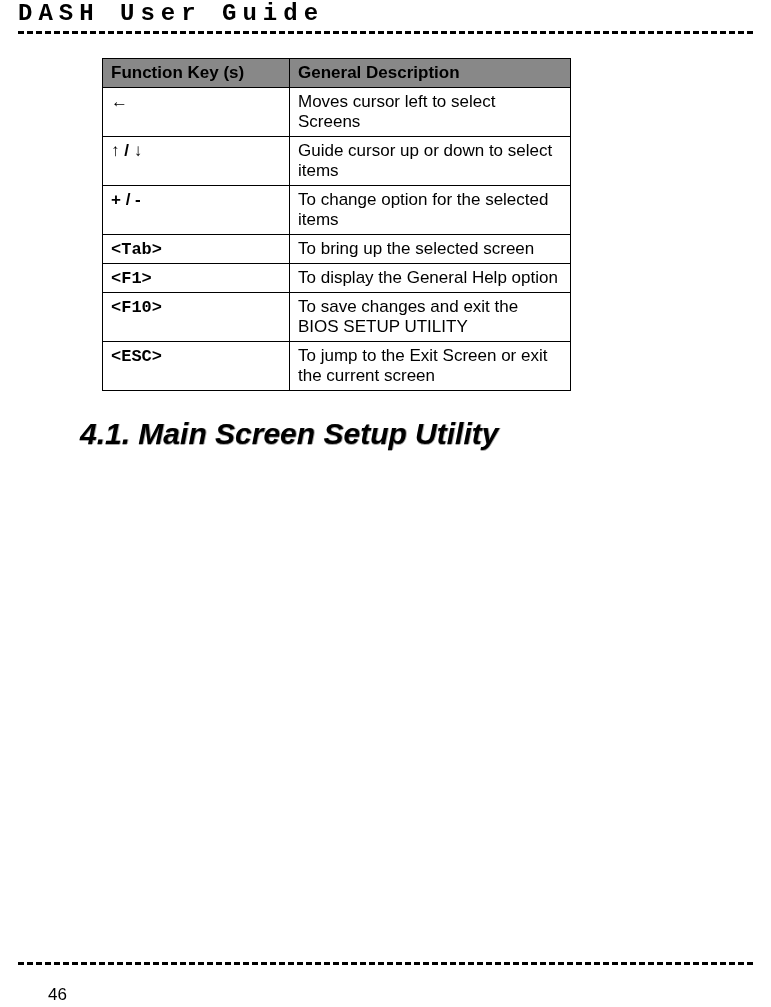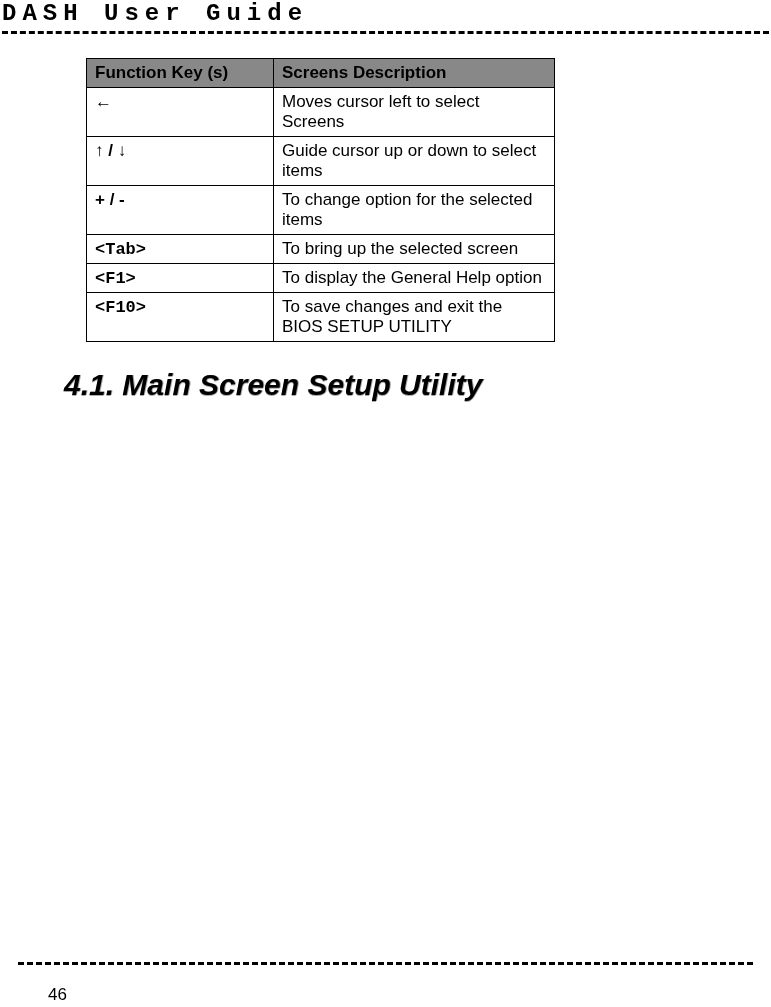--- a/index.html
+++ b/index.html
@@ -7,21 +7,21 @@
     padding: 0;
     background: #fff;
     color: #000;
     font-family: Arial, Helvetica, sans-serif;
   }
   .page {
     width: 771px;
     height: 1007px;
     box-sizing: border-box;
     position: relative;
-    padding: 0 2px;
+    padding: 0 18px;
   }
   .doc-title {
     font-family: "Courier New", Courier, monospace;
     font-weight: 700;
     letter-spacing: 6px;
     font-size: 24px;
     padding: 0 0 2px 0;
   }
   .dash-top {
     border: none;
@@ -93,21 +93,21 @@
   <div class="doc-title">DASH User Guide</div>
   <hr class="dash-top">
 
   <div class="content">
 
 
     <table class="fk">
       <thead>
         <tr>
           <th>Function Key (s)</th>
-          <th>Screens Description</th>
+          <th>General Description</th>
         </tr>
       </thead>
       <tbody>
         <tr>
           <td class="keycell">←</td>
           <td>Moves cursor left to select Screens</td>
         </tr>
         <tr>
           <td class="keycell">↑ / ↓</td>
           <td>Guide cursor up or down to select items</td>
@@ -121,20 +121,24 @@
           <td>To bring up the selected screen</td>
         </tr>
         <tr>
           <td class="keycell"><span class="mono">&lt;F1&gt;</span></td>
           <td>To display the General Help option</td>
         </tr>
         <tr>
           <td class="keycell"><span class="mono">&lt;F10&gt;</span></td>
           <td>To save changes and exit the BIOS SETUP UTILITY</td>
         </tr>
+        <tr>
+          <td class="keycell"><span class="mono">&lt;ESC&gt;</span></td>
+          <td>To jump to the Exit Screen or exit the current screen</td>
+        </tr>
       </tbody>
     </table>
 
     <div class="section-heading">4.1. Main Screen Setup Utility</div>
 
 
   </div>
 
   <hr class="dash-bottom">
   <div class="page-number">46</div>

